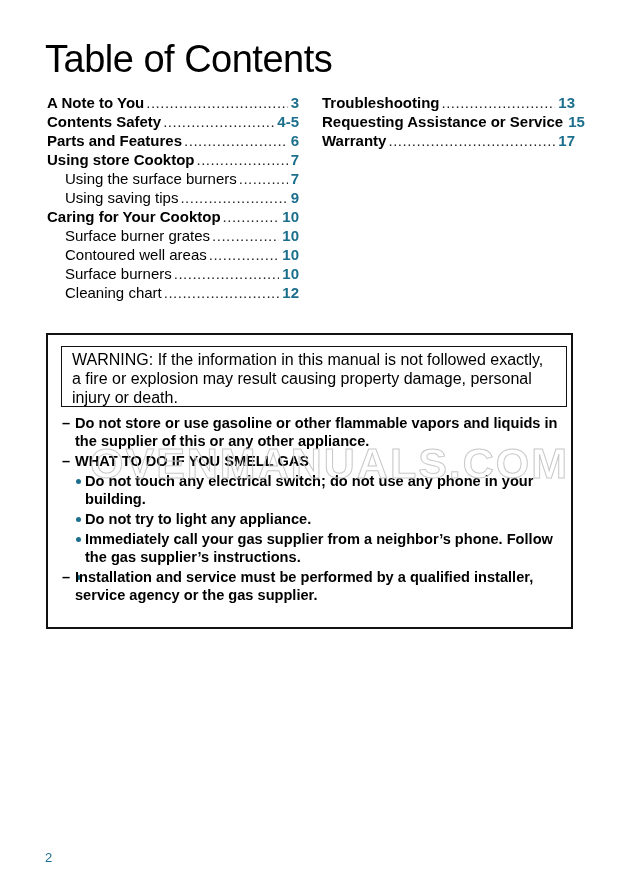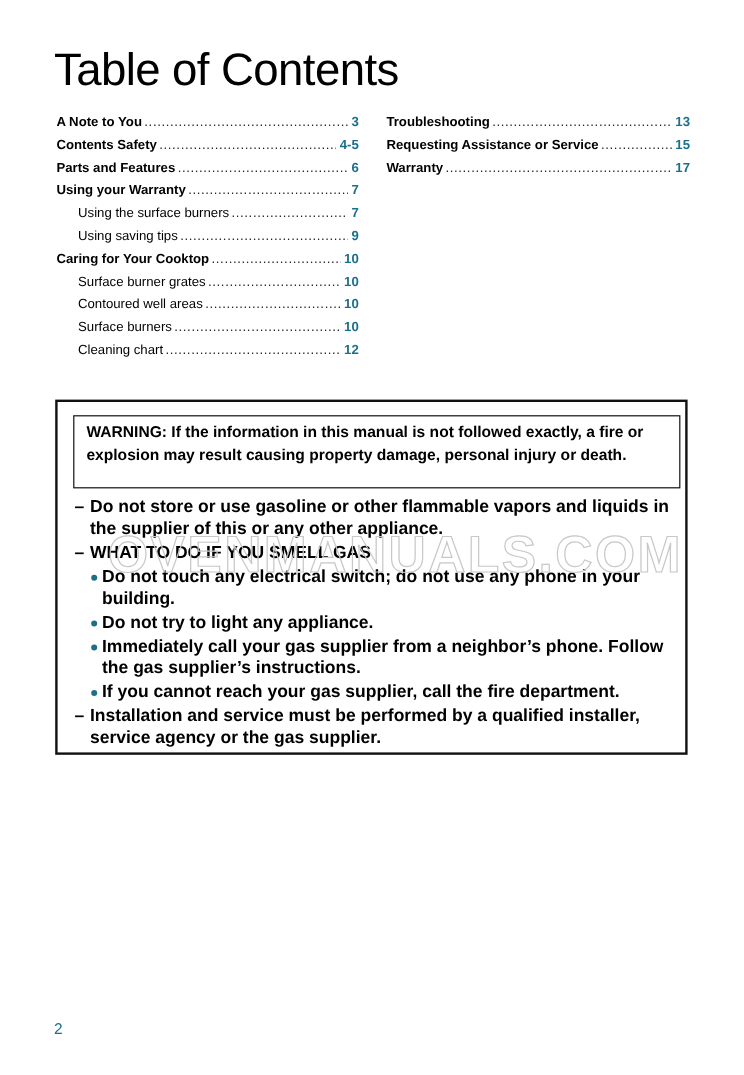--- a/index.html
+++ b/index.html
@@ -8,21 +8,21 @@
       font-family: "Liberation Sans", sans-serif; color: #000;
     }
     .title {
       position: absolute; left: 45px; top: 36px;
       font-size: 38px; font-weight: normal; letter-spacing: -0.5px; line-height: 46px;
     }
     .toc-col { position: absolute; top: 93px; }
     .toc-left { left: 47px; width: 252px; }
     .toc-right { left: 322px; width: 253px; }
     .toc-row {
-      display: flex; align-items: flex-end; height: 19px; font-size: 11px; line-height: 19px;
+      display: flex; align-items: flex-end; height: 19px; font-size: 15px; line-height: 19px;
       white-space: nowrap;
     }
     .toc-row.main { font-weight: bold; }
     .toc-row.sub { padding-left: 18px; }
     .toc-row .label { flex: 0 0 auto; }
     .toc-row .dots {
       flex: 1 1 auto; overflow: hidden; margin: 0 3px 0 2px; color: #222;
       font-weight: normal; letter-spacing: 0.5px;
     }
     .toc-row .dots::before {
@@ -30,21 +30,21 @@
     }
     .toc-row .page { flex: 0 0 auto; color: #1c6f8c; font-weight: bold; }
 
     .warn-outer {
       position: absolute; left: 46px; top: 333px; width: 523px; height: 292px;
       border: 2.5px solid #111;
     }
     .warn-inner {
       position: absolute; left: 13px; top: 11px; width: 484px; height: 50px;
       border: 1.5px solid #111; padding: 3px 10px 6px 10px;
-      font-size: 13px; font-weight: bold; line-height: 19px;
+      font-size: 16px; font-weight: normal; line-height: 19px;
     }
     .warn-list {
       position: absolute; left: 14px; top: 79px; width: 500px;
       font-size: 14.6px; font-weight: bold; line-height: 18px;
     }
     .dash-item { position: relative; padding-left: 13px; margin-bottom: 2px; }
     .dash-item .dash { position: absolute; left: 0; top: 0; }
     .bullet-item { position: relative; padding-left: 23px; margin-bottom: 2px; }
     .bullet-item .dot {
       position: absolute; left: 14px; top: 7px; width: 5px; height: 5px; border-radius: 50%;
@@ -74,21 +74,21 @@
     <span class="label">Contents Safety</span>
       <span class="dots"></span>
       <span class="page">4-5</span>
   </div>
   <div class="toc-row main">
     <span class="label">Parts and Features</span>
       <span class="dots"></span>
       <span class="page">6</span>
   </div>
   <div class="toc-row main">
-    <span class="label">Using your Warranty</span>
+    <span class="label">Using store Cooktop</span>
       <span class="dots"></span>
       <span class="page">7</span>
   </div>
   <div class="toc-row sub">
     <span class="label">Using the surface burners</span>
       <span class="dots"></span>
       <span class="page">7</span>
   </div>
   <div class="toc-row sub">
     <span class="label">Using saving tips</span>
@@ -160,21 +160,20 @@
     <div class="bullet-item">
       <span class="dot"></span>
       <span>Do not try to light any appliance.</span>
     </div>
     <div class="bullet-item">
       <span class="dot"></span>
       <span>Immediately call your gas supplier from a neighbor’s phone. Follow the gas supplier’s instructions.</span>
     </div>
     <div class="bullet-item">
       <span class="dot"></span>
-      <span>If you cannot reach your gas supplier, call the fire department.</span>
     </div>
     <div class="dash-item">
       <span class="dash">–</span>
       <span>Installation and service must be performed by a qualified installer, service agency or the gas supplier.</span>
     </div>
   </div>
 </div>
 
 <div class="watermark">OVENMANUALS.COM</div>
 

